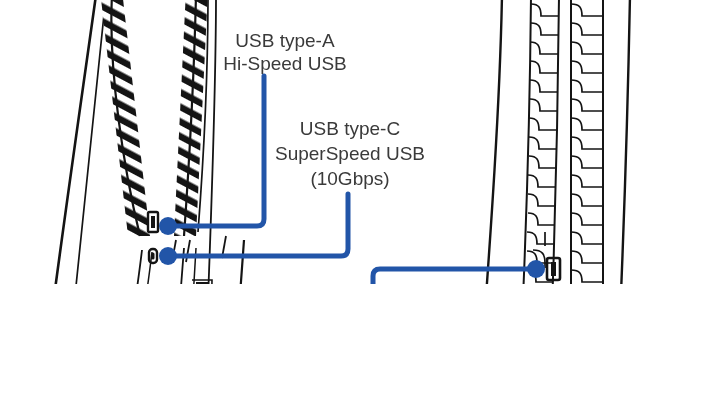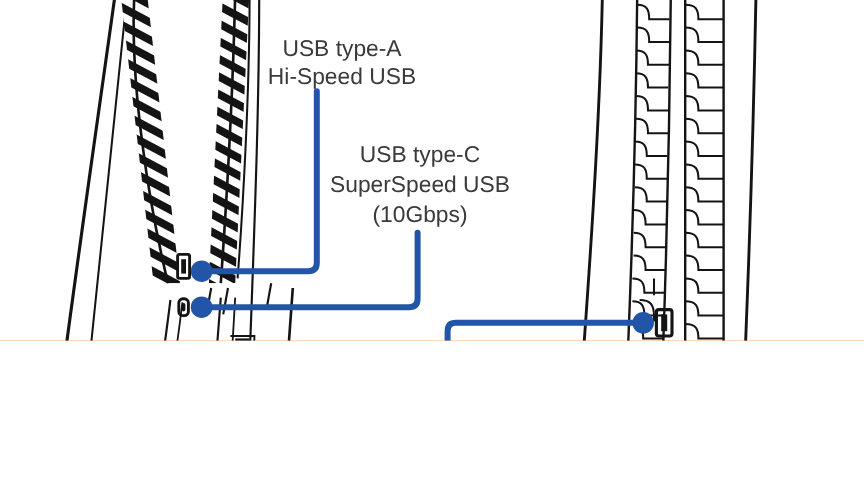--- a/index.html
+++ b/index.html
@@ -8,21 +8,21 @@
     padding: 0;
     background: #ffffff;
   }
   body {
     font-family: "Liberation Sans", sans-serif;
   }
   #stage {
     position: relative;
     width: 720px;
     height: 284px;
-    background: #f97316;
+    background: #e5e5e5;
     overflow: hidden;
   }
   #stage svg {
     position: absolute;
     top: 0;
     left: 0;
     display: block;
   }
   .label-text {
     font-family: "Liberation Sans", sans-serif;

